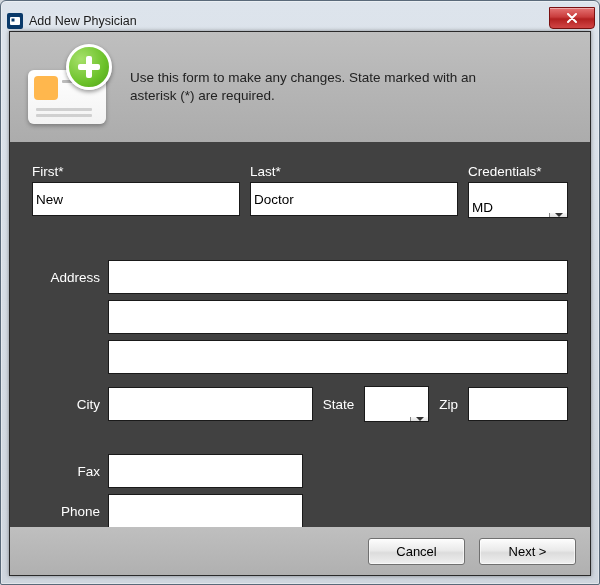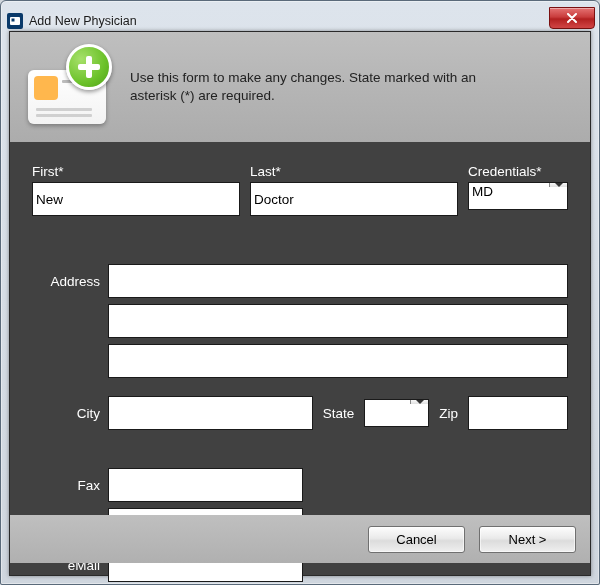--- a/index.html
+++ b/index.html
@@ -161,25 +161,25 @@
     height: 34px;
     border: 1px solid #1a1a1a;
     background: #fff;
     font-size: 13.5px;
     padding: 0 3px;
     box-sizing: border-box;
     font-family: inherit;
   }
   .select-wrap {
     display: flex;
-    height: 28px;
+    height: 36px;
     border: 1px solid #1a1a1a;
     background: #fff;
     box-sizing: border-box;
-    align-items: flex-start;
+    align-items: flex-end;
   }
   .select-wrap .sel-text {
     flex: 1;
     padding: 0 3px;
     font-size: 13.5px;
     color: #000;
     line-height: 18px;
     overflow: hidden;
   }
   .select-wrap .sel-btn {
@@ -193,32 +193,31 @@
   .select-wrap .sel-btn::after {
     content: "";
     border-left: 4px solid transparent;
     border-right: 4px solid transparent;
     border-top: 4px solid #333;
   }
   .labeled-row {
     display: flex;
     align-items: center;
     margin-bottom: 6px;
-    margin-top: 6px;
   }
   .labeled-row .side-label {
     width: 76px;
     text-align: right;
     padding-right: 8px;
     box-sizing: border-box;
   }
   .labeled-row .field { flex: 1; }
   .footer {
     position: absolute;
-    bottom: 12px;
+    bottom: 0;
     left: 0;
     right: 0;
     height: 48px;
     background: linear-gradient(to bottom, #bfbfbf 0%, #b0b0b0 100%);
     display: flex;
     justify-content: flex-end;
     align-items: center;
     padding-right: 14px;
     gap: 14px;
   }

